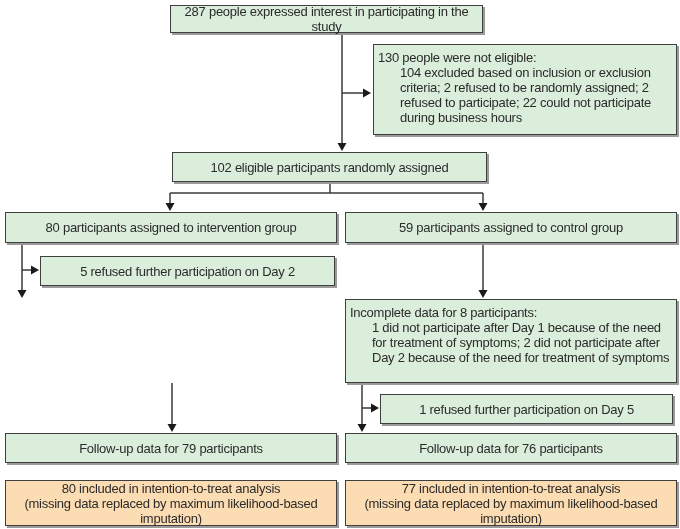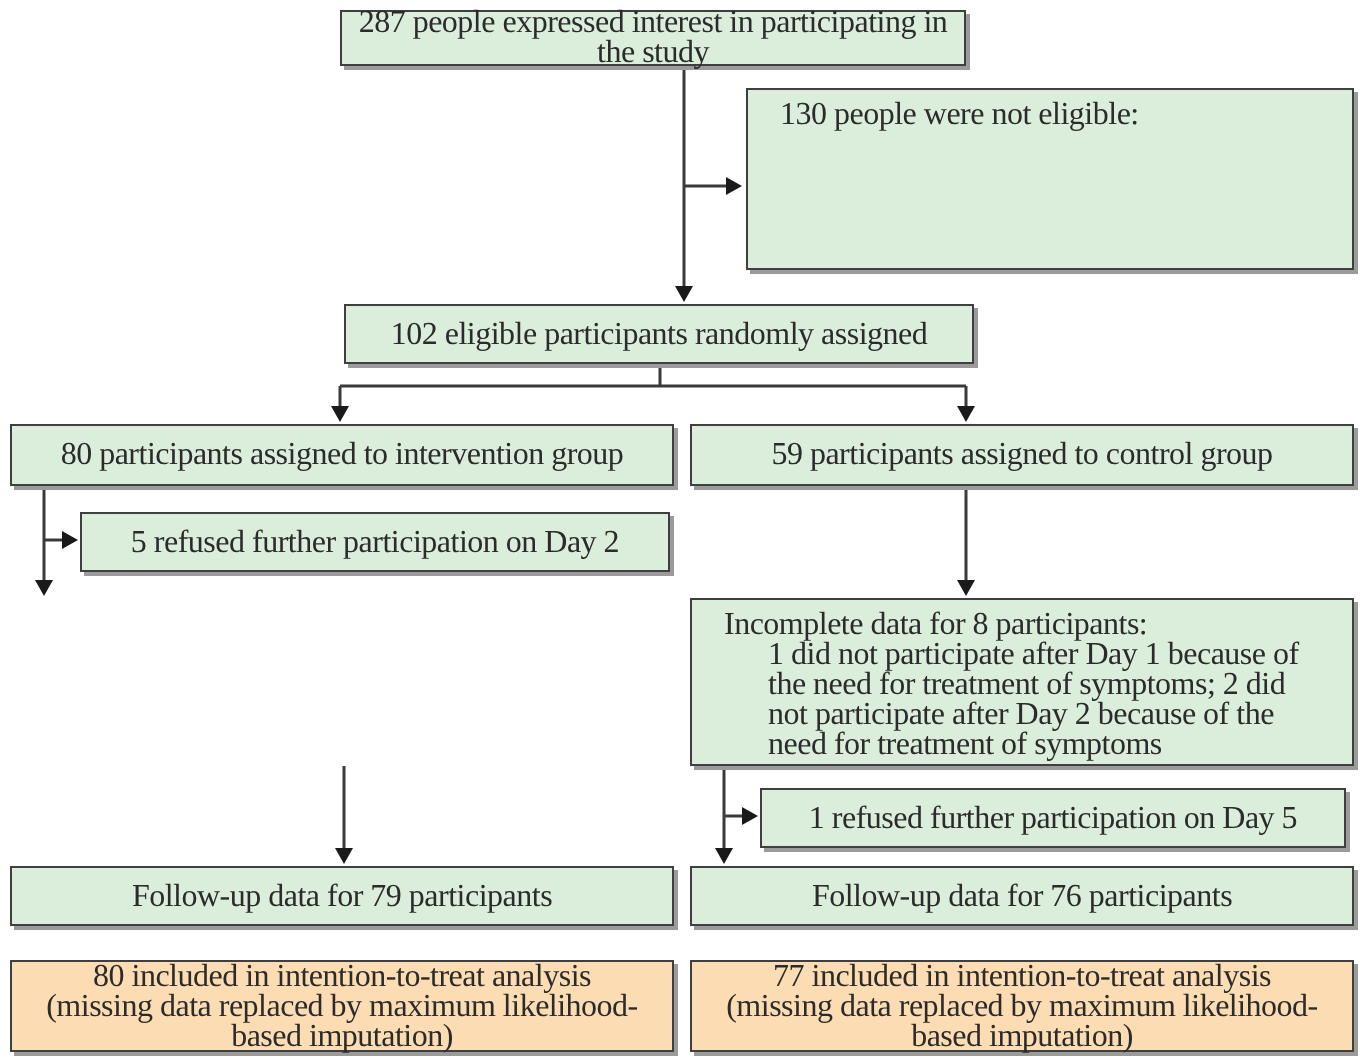--- a/index.html
+++ b/index.html
@@ -7,34 +7,34 @@
     --box-fill-orange:#fcdcb2;
     --box-border:#3f3f3f;
     --box-shadow:#9b9b9b;
     --line-color:#3a3a3a;
     --text-color:#2b2b2b;
     --page-bg:#ffffff;
   }
   html,body{margin:0;padding:0;background:var(--page-bg);}
   #canvas{
     position:relative;width:680px;height:529px;background:var(--page-bg);
-    font-family:Liberation Serif, serif;
-    color:var(--text-color);font-size:16px;letter-spacing:-0.25px;overflow:hidden;
+    font-family:Liberation Sans, sans-serif;
+    color:var(--text-color);font-size:13px;letter-spacing:-0.25px;overflow:hidden;
   }
   #connectors{position:absolute;left:0;top:0;width:680px;height:529px;pointer-events:none;}
   .box{
     position:absolute;box-sizing:border-box;
     border:1.5px solid var(--box-border);
     box-shadow:2px 2px 0 var(--box-shadow);
     background:var(--box-fill-green);
     line-height:15px;
   }
   .box.orange{background:var(--box-fill-orange);}
   .box.center{display:flex;align-items:center;justify-content:center;text-align:center;}
-  .box.multi{padding:5px 16px;}
+  .box.multi{padding:5px 4px;}
   .box .detail{margin-left:22px;}
   .box .itt-lines{width:100%;text-align:center;}
 </style>
 </head>
 <body>
 
 <div id="canvas">
 
   <svg id="connectors" viewBox="0 0 680 529" xmlns="http://www.w3.org/2000/svg">
     <g stroke="#3a3a3a" stroke-width="1.5" fill="none">
@@ -64,20 +64,21 @@
       <polygon points="371,403.5 371,412.5 379,408"></polygon>
     </g>
   </svg>
 
   <div class="box center" style="left:170px;top:5px;width:313px;height:28px">
     <span>287 people expressed interest in participating in the study</span>
   </div>
 
   <div class="box multi" style="left:373px;top:44px;width:304px;height:91px">
     <div class="summary">130 people were not eligible:</div>
+    <div class="detail">104 excluded based on inclusion or exclusion criteria; 2 refused to be randomly assigned; 2 refused to participate; 22 could not participate during business hours</div>
   </div>
 
   <div class="box center" style="left:172px;top:152px;width:315px;height:30px">
     <span>102 eligible participants randomly assigned</span>
   </div>
 
   <div class="box center" style="left:5px;top:212px;width:332px;height:31px">
     <span>80 participants assigned to intervention group</span>
   </div>
 

